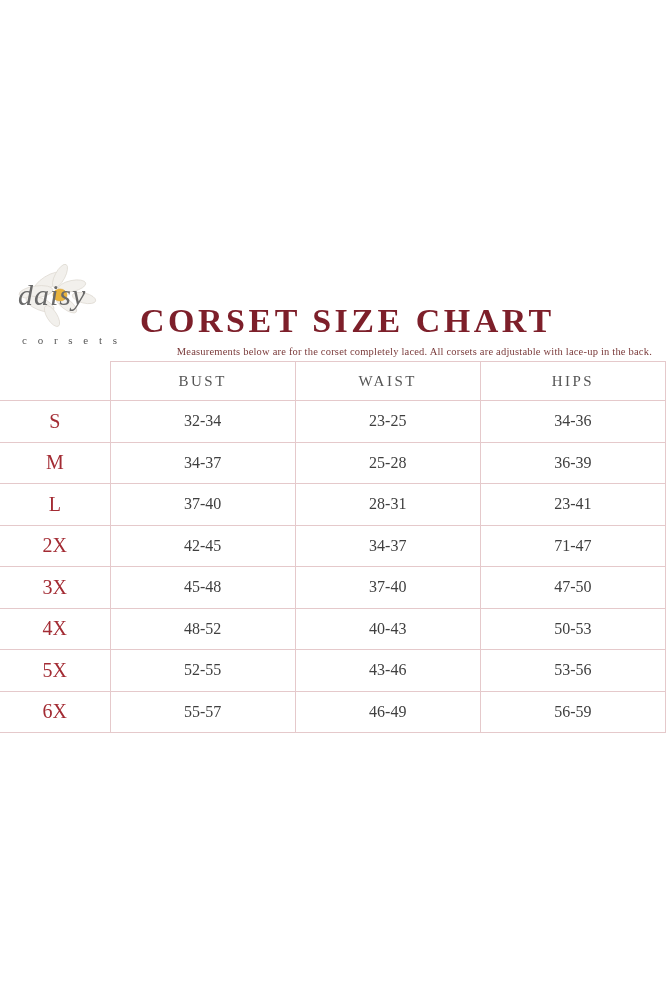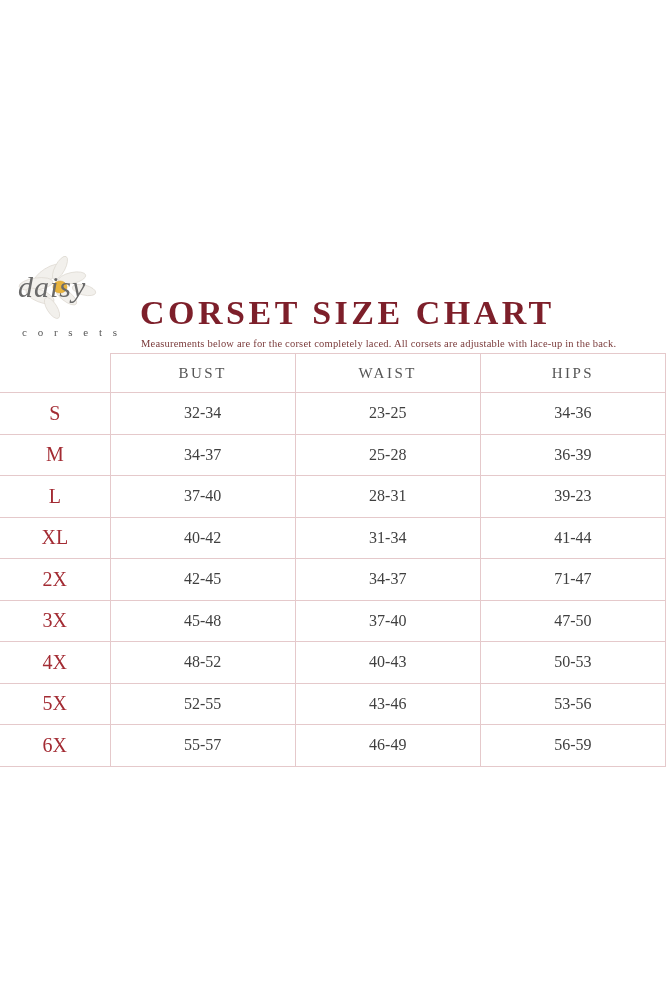--- a/index.html
+++ b/index.html
@@ -19,21 +19,21 @@
     position: relative;
     width: 666px;
     height: 999px;
     background: #ffffff;
   }
 
   
   .chart-wrap {
     position: absolute;
     left: 0;
-    top: 248px;
+    top: 256px;
     width: 666px;
   }
 
   .header {
     display: flex;
     align-items: flex-end;
     padding: 0 14px 0 10px;
     height: 105px;
   }
 
@@ -85,20 +85,21 @@
     color: #7d1f2a;
     margin: 0 0 6px 2px;
     font-weight: bold;
   }
 
   .chart-note {
     font-size: 10.5px;
     color: #7a3a3a;
     letter-spacing: 0.2px;
     margin-left: 3px;
+    text-align: right;
   }
 
   
   table.size-table {
     width: 666px;
     border-collapse: collapse;
     table-layout: fixed;
   }
 
   table.size-table th,
@@ -204,27 +205,21 @@
         <tr>
           <td class="size-cell">M</td>
           <td>34-37</td>
           <td>25-28</td>
           <td class="last-col">36-39</td>
         </tr>
         <tr>
           <td class="size-cell">L</td>
           <td>37-40</td>
           <td>28-31</td>
-          <td class="last-col">39-23</td>
-        </tr>
-        <tr>
-          <td class="size-cell">XL</td>
-          <td>40-42</td>
-          <td>31-34</td>
-          <td class="last-col">41-44</td>
+          <td class="last-col">23-41</td>
         </tr>
         <tr>
           <td class="size-cell">2X</td>
           <td>42-45</td>
           <td>34-37</td>
           <td class="last-col">71-47</td>
         </tr>
         <tr>
           <td class="size-cell">3X</td>
           <td>45-48</td>

